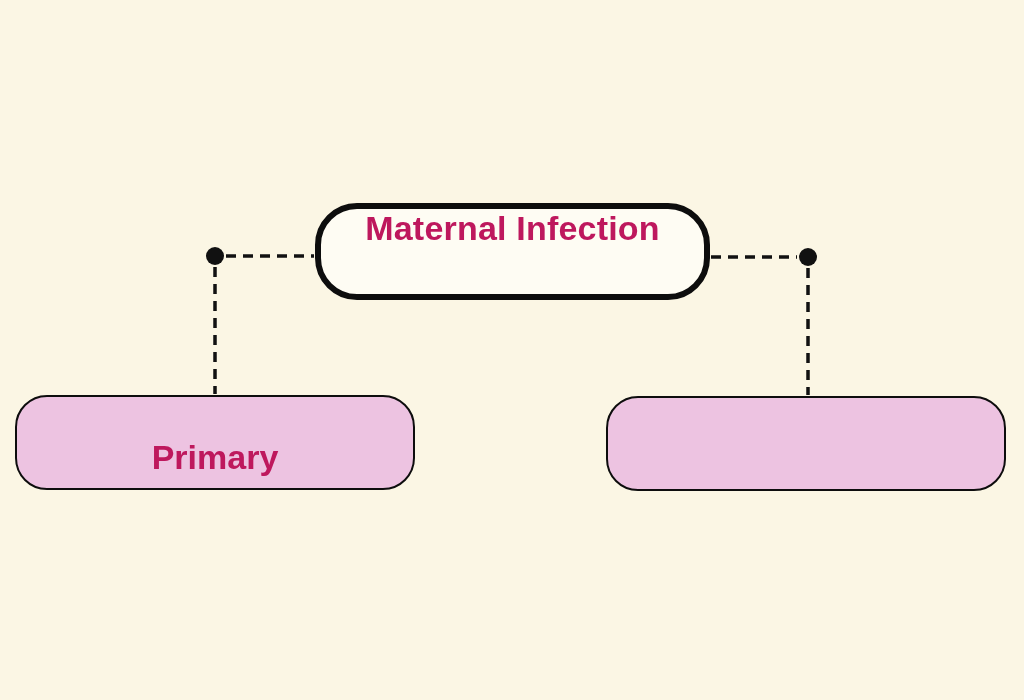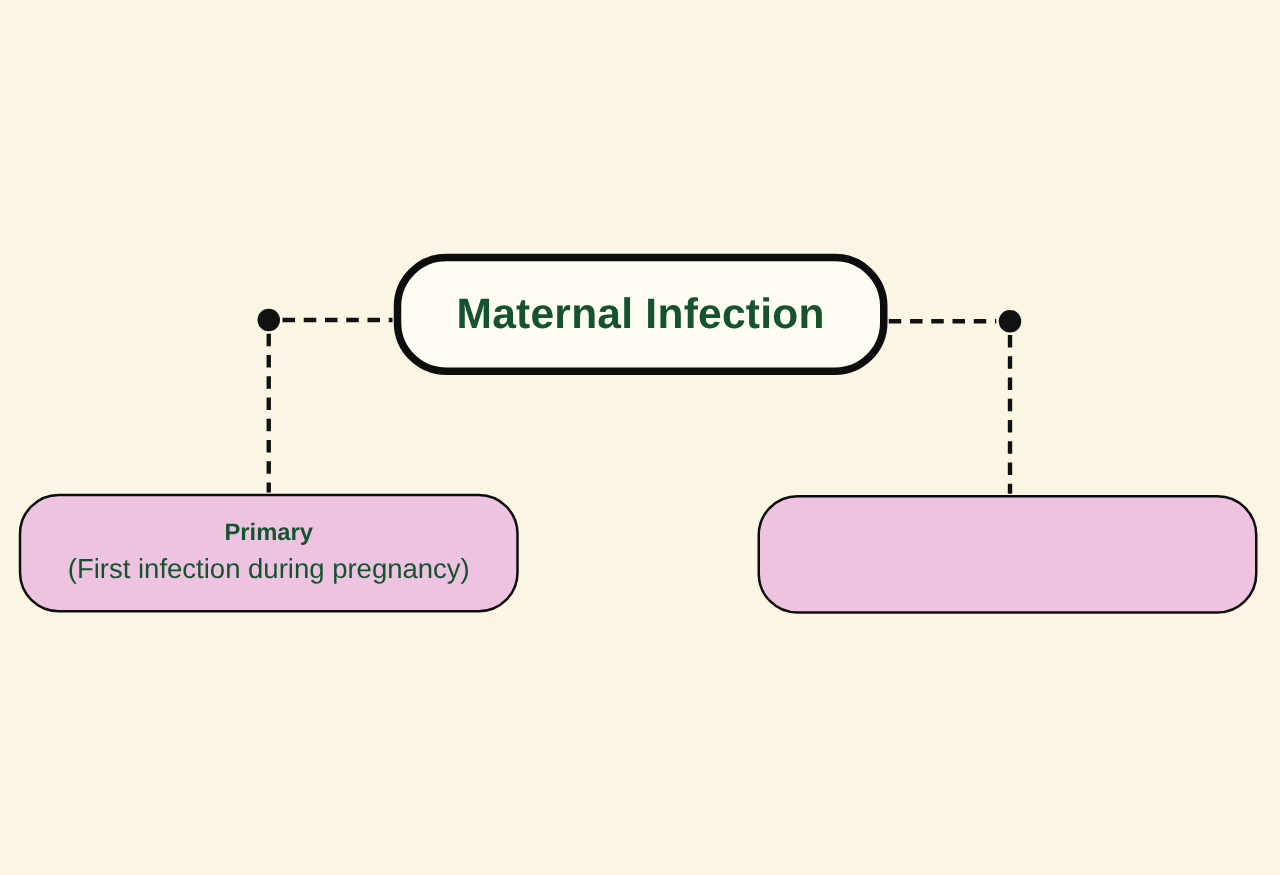--- a/index.html
+++ b/index.html
@@ -29,23 +29,22 @@
   .dot {
     fill: #111111;
     stroke: none;
   }
   .node {
     position: absolute;
     box-sizing: border-box;
     display: flex;
     flex-direction: column;
     align-items: center;
-    justify-content: center;
     text-align: center;
-    color: #14532d;
+    color: #be185d;
   }
   .root-node {
     left: 315px;
     top: 203px;
     width: 395px;
     height: 97px;
     background: #FEFCF3;
     border: 6px solid #0D0D0D;
     border-radius: 42px;
     font-size: 34px;
@@ -62,24 +61,25 @@
   }
   .child-node.left {
     left: 15px;
     top: 395px;
   }
   .child-node.right {
     left: 606px;
     top: 396px;
   }
   .child-title {
-    font-size: 19px;
+    font-size: 34px;
     font-weight: 700;
     line-height: 1.2;
     margin-bottom: 3px;
+    margin-top: 36px;
   }
   .child-subtitle {
     font-size: 22px;
     font-weight: 400;
     line-height: 1.2;
   }
 </style>
 </head>
 <body>
 
@@ -95,19 +95,18 @@
     <line class="dash" x1="808" y1="268" x2="808" y2="395"></line>
     <circle class="dot" cx="808" cy="257" r="9"></circle>
   </svg>
 
   <div class="node root-node">
     <span>Maternal Infection</span>
   </div>
 
   <div class="node child-node left">
     <div class="child-title">Primary</div>
-    <div class="child-subtitle">(First infection during pregnancy)</div>
   </div>
 
   <div class="node child-node right">
   </div>
 
 </div>
 
 </body></html>

